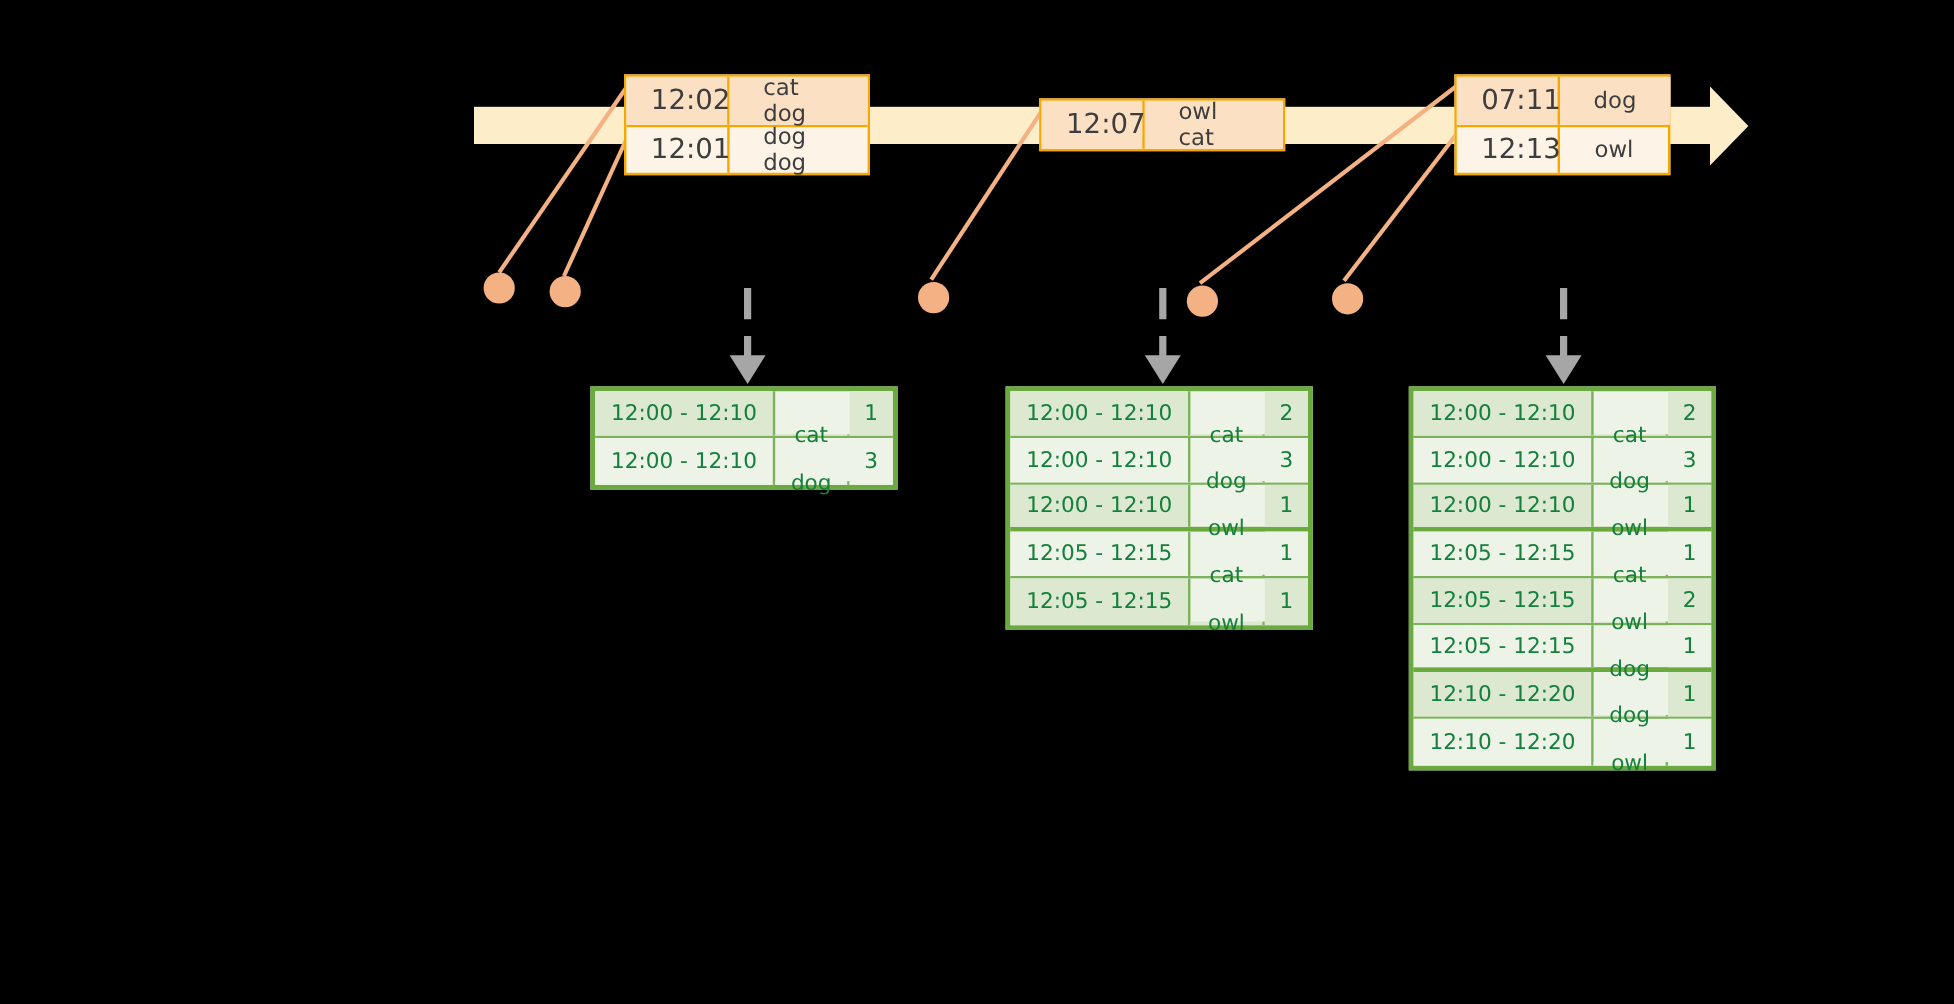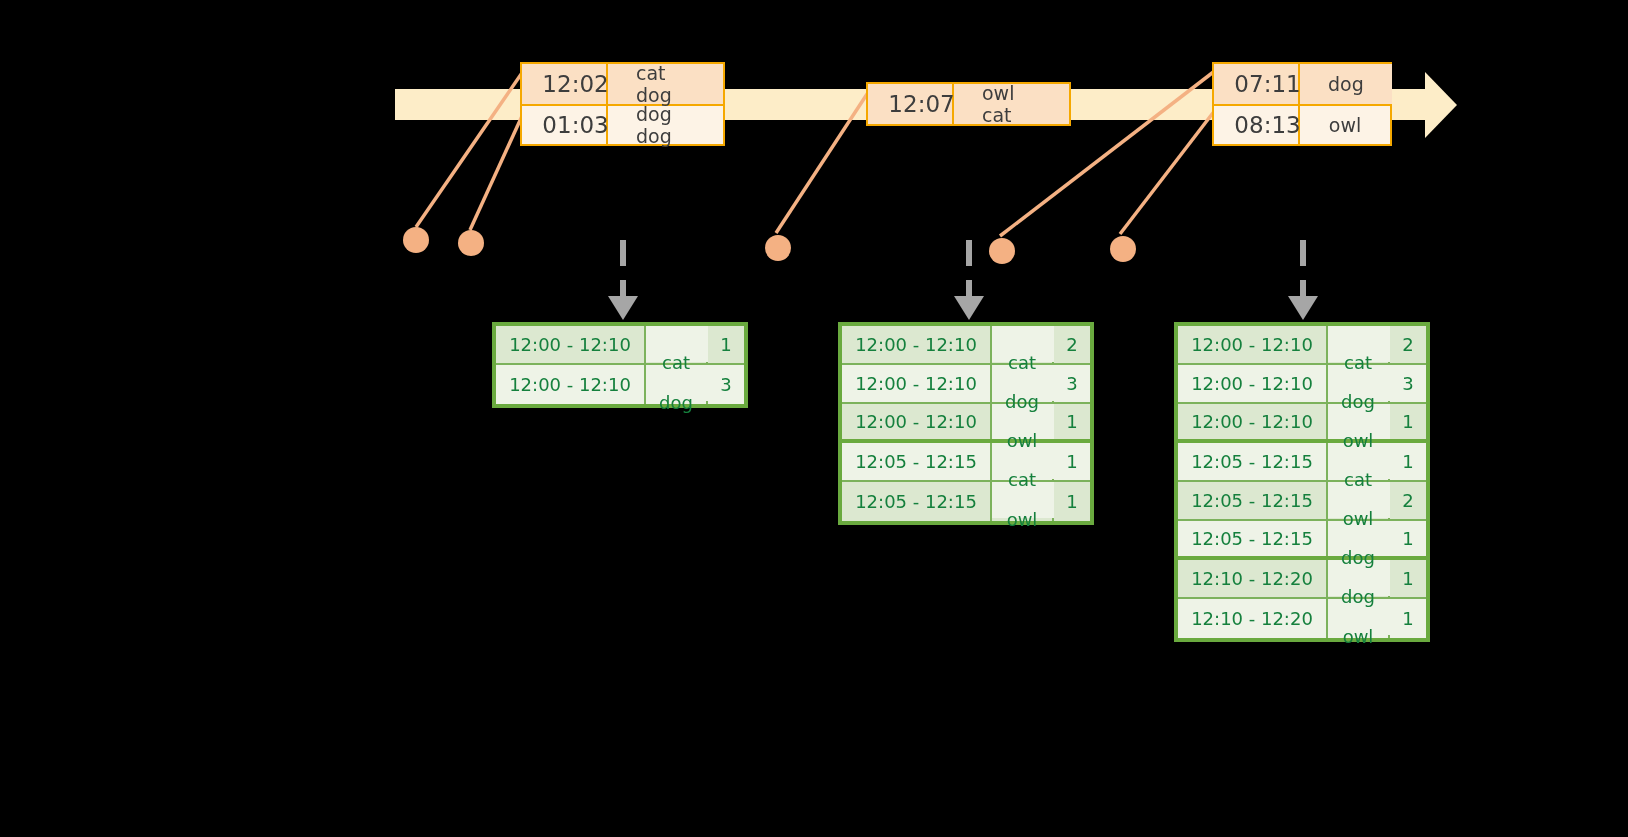--- a/index.html
+++ b/index.html
@@ -151,39 +151,39 @@
       <polygon points="1288,296 1318,296 1303,320"></polygon>
     </g>
   </svg>
 
   <div class="ev-box" id="ev-box-1">
     <div class="ev-row shaded">
       <div class="ev-time">12:02</div>
       <div class="ev-words">cat dog</div>
     </div>
     <div class="ev-row">
-      <div class="ev-time">01:03</div>
+      <div class="ev-time">12:01</div>
       <div class="ev-words">dog dog</div>
     </div>
   </div>
 
   <div class="ev-box" id="ev-box-2">
     <div class="ev-row shaded">
       <div class="ev-time">12:07</div>
       <div class="ev-words">owl cat</div>
     </div>
   </div>
 
   <div class="ev-box" id="ev-box-3">
     <div class="ev-row shaded">
       <div class="ev-time">07:11</div>
       <div class="ev-words">dog</div>
     </div>
     <div class="ev-row">
-      <div class="ev-time">08:13</div>
+      <div class="ev-time">12:13</div>
       <div class="ev-words">owl</div>
     </div>
   </div>
 
   <div class="dot" style="left:403px;top:227px"></div>
   <div class="dot" style="left:458px;top:230px"></div>
   <div class="dot" style="left:765px;top:235px"></div>
   <div class="dot" style="left:989px;top:238px"></div>
   <div class="dot" style="left:1110px;top:236px"></div>
 

